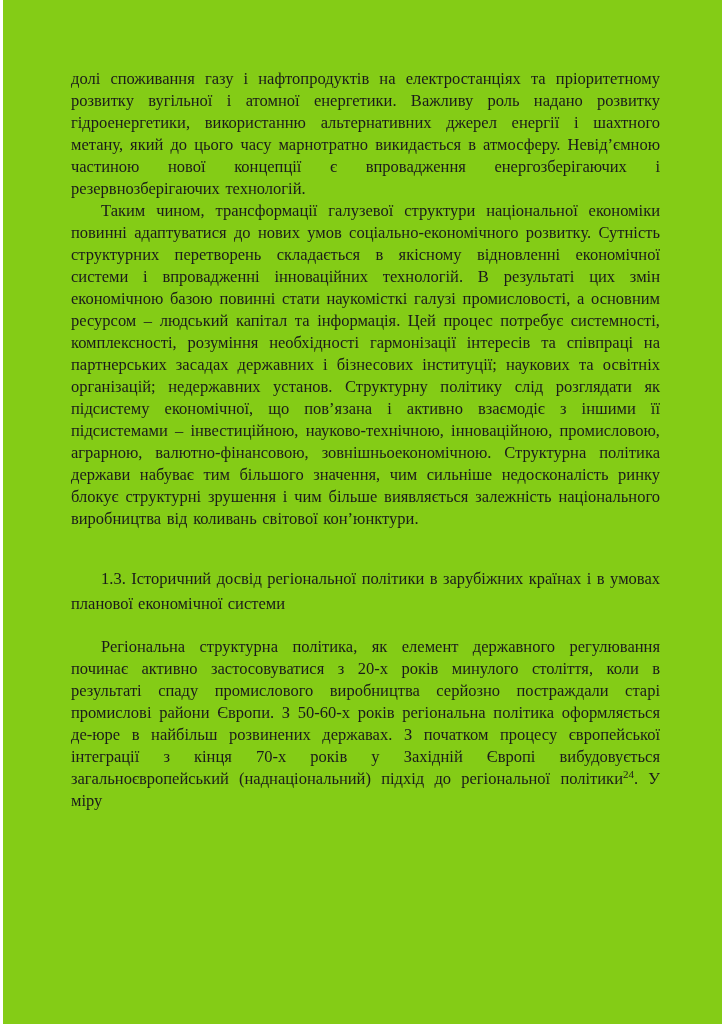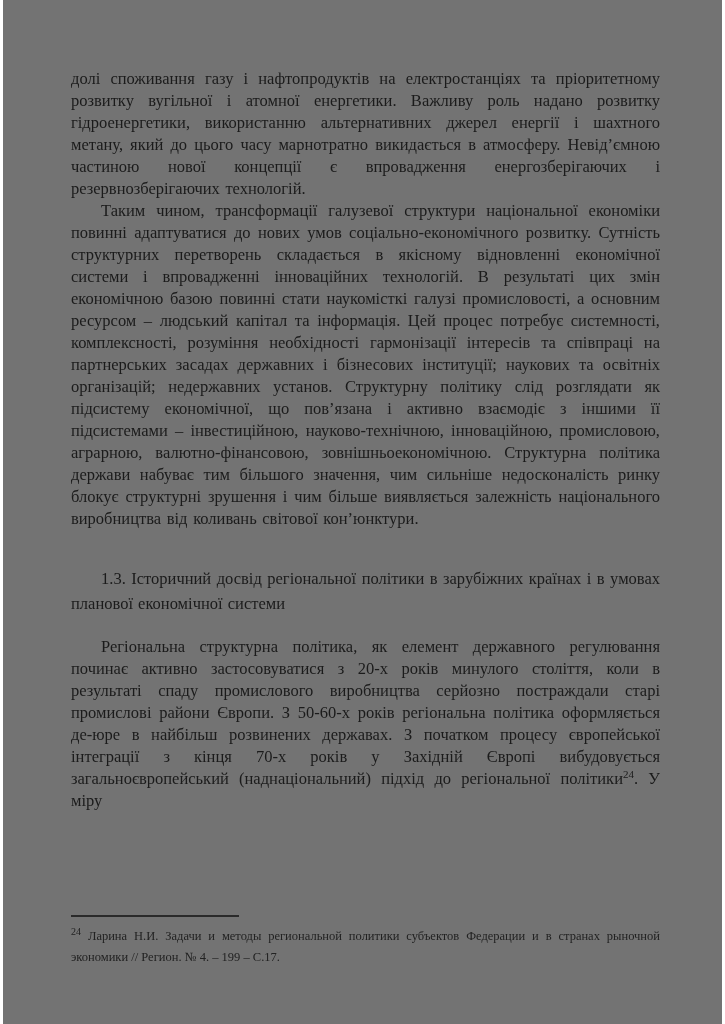--- a/index.html
+++ b/index.html
@@ -5,21 +5,21 @@
   * { box-sizing: border-box; }
   html, body { margin: 0; padding: 0; }
   body {
     background: #ffffff;
     font-family: "Liberation Serif", "DejaVu Serif", serif;
   }
   .page {
     position: relative;
     width: 719px;
     height: 1024px;
-    background: #737373;
+    background: #84cc16;
     color: #1b1b1b;
     overflow: hidden;
     margin: 0 auto;
   }
   .text-block {
     position: absolute;
     left: 68px;
     right: 62px;
     top: 68px;
   }
@@ -79,20 +79,13 @@
     <p class="body-par no-indent">долі споживання газу і нафтопродуктів на електростанціях та пріоритетному розвитку вугільної і атомної енергетики. Важливу роль надано розвитку гідроенергетики, використанню альтернативних джерел енергії і шахтного метану, який до цього часу марнотратно викидається в атмосферу. Невід’ємною частиною нової концепції є впровадження енергозберігаючих і резервнозберігаючих технологій.</p>
 
     <p class="body-par">Таким чином, трансформації галузевої структури національної економіки повинні адаптуватися до нових умов соціально-економічного розвитку. Сутність структурних перетворень складається в якісному відновленні економічної системи і впровадженні інноваційних технологій. В результаті цих змін економічною базою повинні стати  наукомісткі галузі промисловості, а  основним ресурсом  – людський капітал та інформація. Цей процес потребує системності, комплексності, розуміння необхідності гармонізації інтересів та співпраці на партнерських засадах державних і бізнесових інституції; наукових та освітніх організацій; недержавних установ. Структурну політику слід розглядати як підсистему економічної, що пов’язана і активно взаємодіє з іншими її підсистемами – інвестиційною, науково-технічною, інноваційною, промисловою, аграрною, валютно-фінансовою, зовнішньоекономічною. Структурна політика держави набуває тим більшого значення, чим сильніше недосконалість ринку блокує структурні зрушення і чим більше виявляється залежність національного виробництва від коливань світової кон’юнктури.</p>
 
     <h2 class="section-heading">1.3. Історичний досвід регіональної політики в зарубіжних країнах і в умовах планової економічної системи</h2>
 
     <p class="body-par"><span>Регіональна структурна політика, як елемент державного регулювання починає активно застосовуватися з 20-х років минулого століття, коли в результаті спаду промислового виробництва серйозно постраждали старі промислові райони Європи. З 50-60-х років регіональна політика оформляється де-юре в найбільш розвинених державах. З початком процесу європейської інтеграції з кінця 70-х років у Західній Європі вибудовується загальноєвропейський (наднаціональний) підхід до регіональної політики</span><sup class="fn-ref">24</sup><span>. У міру</span></p>
 
   </div>
 
-  <div class="footnote-area">
-    <div class="footnote-rule"></div>
-    <p class="footnote">
-      <sup>24</sup>
-      <span>Ларина Н.И. Задачи и методы региональной политики субъектов Федерации и в странах рыночной экономики // Регион. № 4. – 199 – С.17.</span>
-    </p>
-  </div>
 </div>
 
 </body></html>

